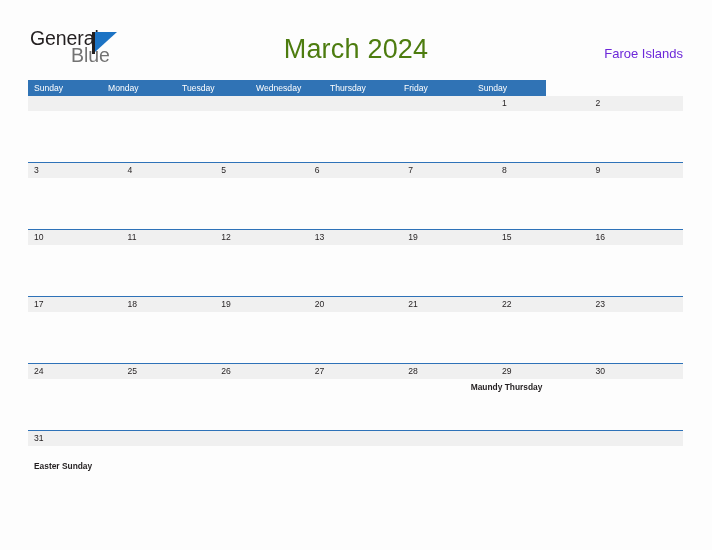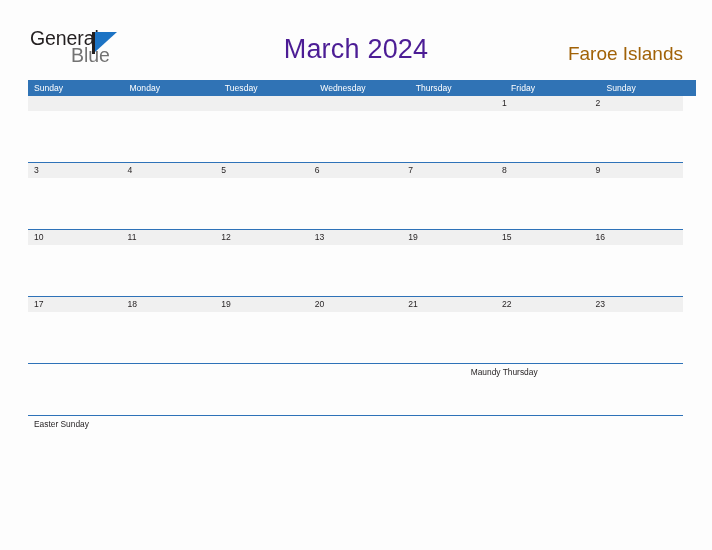--- a/index.html
+++ b/index.html
@@ -74,45 +74,45 @@
   .brand-flag svg { display: block; }
 
   .cal-title {
     position: absolute;
     left: 0;
     top: 34px;
     width: 712px;
     text-align: center;
     font-size: 27px;
     line-height: 30px;
-    color: #4c1d95;
+    color: #4d7c0f;
     font-weight: 400;
     letter-spacing: 0.2px;
   }
   .cal-region {
     position: absolute;
     right: 29px;
     top: 46px;
-    font-size: 19px;
+    font-size: 13px;
     line-height: 16px;
-    color: #a16207;
+    color: #6d28d9;
     text-align: right;
     white-space: nowrap;
   }
 
   
   .cal-table {
     position: absolute;
     left: 28px;
     top: 80px;
     width: 655px;
   }
   .dow-row {
     display: flex;
-    width: 668px;
+    width: 518px;
     height: 16px;
     background: #3073b5;
   }
   .dow-cell {
     flex: 1 1 0;
     font-size: 8.6px;
     line-height: 16px;
     color: #ffffff;
     padding-left: 6px;
     box-sizing: border-box;
@@ -132,39 +132,40 @@
     display: flex;
     width: 655px;
     height: 15px;
     background: #f0f0f0;
   }
   .week-body {
     display: flex;
     width: 655px;
   }
   .h67 .week-body { height: 51px; }
-  .h-last .week-body { height: 50px; }
+  .h-last .week-body { height: 50px; margin-top: 12px; }
 
   .date-cell {
     flex: 1 1 0;
     box-sizing: border-box;
     padding-left: 6px;
     font-size: 8.6px;
     line-height: 15px;
     color: #231f20;
     white-space: nowrap;
     overflow: hidden;
   }
 
   .body-cell {
     flex: 1 1 0;
     box-sizing: border-box;
     padding-left: 6px;
     padding-top: 3px;
     overflow: hidden;
+    font-weight: bold;
   }
   .event {
     font-size: 8.4px;
     line-height: 11px;
     color: #231f20;
     white-space: nowrap;
     overflow: hidden;
   }
 </style>
 </head>
@@ -335,20 +336,29 @@
         <div class="body-cell">
             <div class="event"></div>
           </div>
         <div class="body-cell">
             <div class="event"></div>
           </div>
       </div>
     </div>
 
     <div class="week-row h67">
+      <div class="week-dates">
+        <div class="date-cell">24</div>
+        <div class="date-cell">25</div>
+        <div class="date-cell">26</div>
+        <div class="date-cell">27</div>
+        <div class="date-cell">28</div>
+        <div class="date-cell">29</div>
+        <div class="date-cell">30</div>
+      </div>
       <div class="week-body">
         <div class="body-cell">
             <div class="event"></div>
           </div>
         <div class="body-cell">
             <div class="event"></div>
           </div>
         <div class="body-cell">
             <div class="event"></div>
           </div>
@@ -358,20 +368,29 @@
         <div class="body-cell">
             <div class="event">Maundy Thursday</div>
           </div>
         <div class="body-cell">
             <div class="event"></div>
           </div>
       </div>
     </div>
 
     <div class="week-row h-last">
+      <div class="week-dates">
+        <div class="date-cell">31</div>
+        <div class="date-cell"></div>
+        <div class="date-cell"></div>
+        <div class="date-cell"></div>
+        <div class="date-cell"></div>
+        <div class="date-cell"></div>
+        <div class="date-cell"></div>
+      </div>
       <div class="week-body">
         <div class="body-cell">
             <div class="event">Easter Sunday</div>
           </div>
         <div class="body-cell">
             <div class="event"></div>
           </div>
         <div class="body-cell">
             <div class="event"></div>
           </div>

